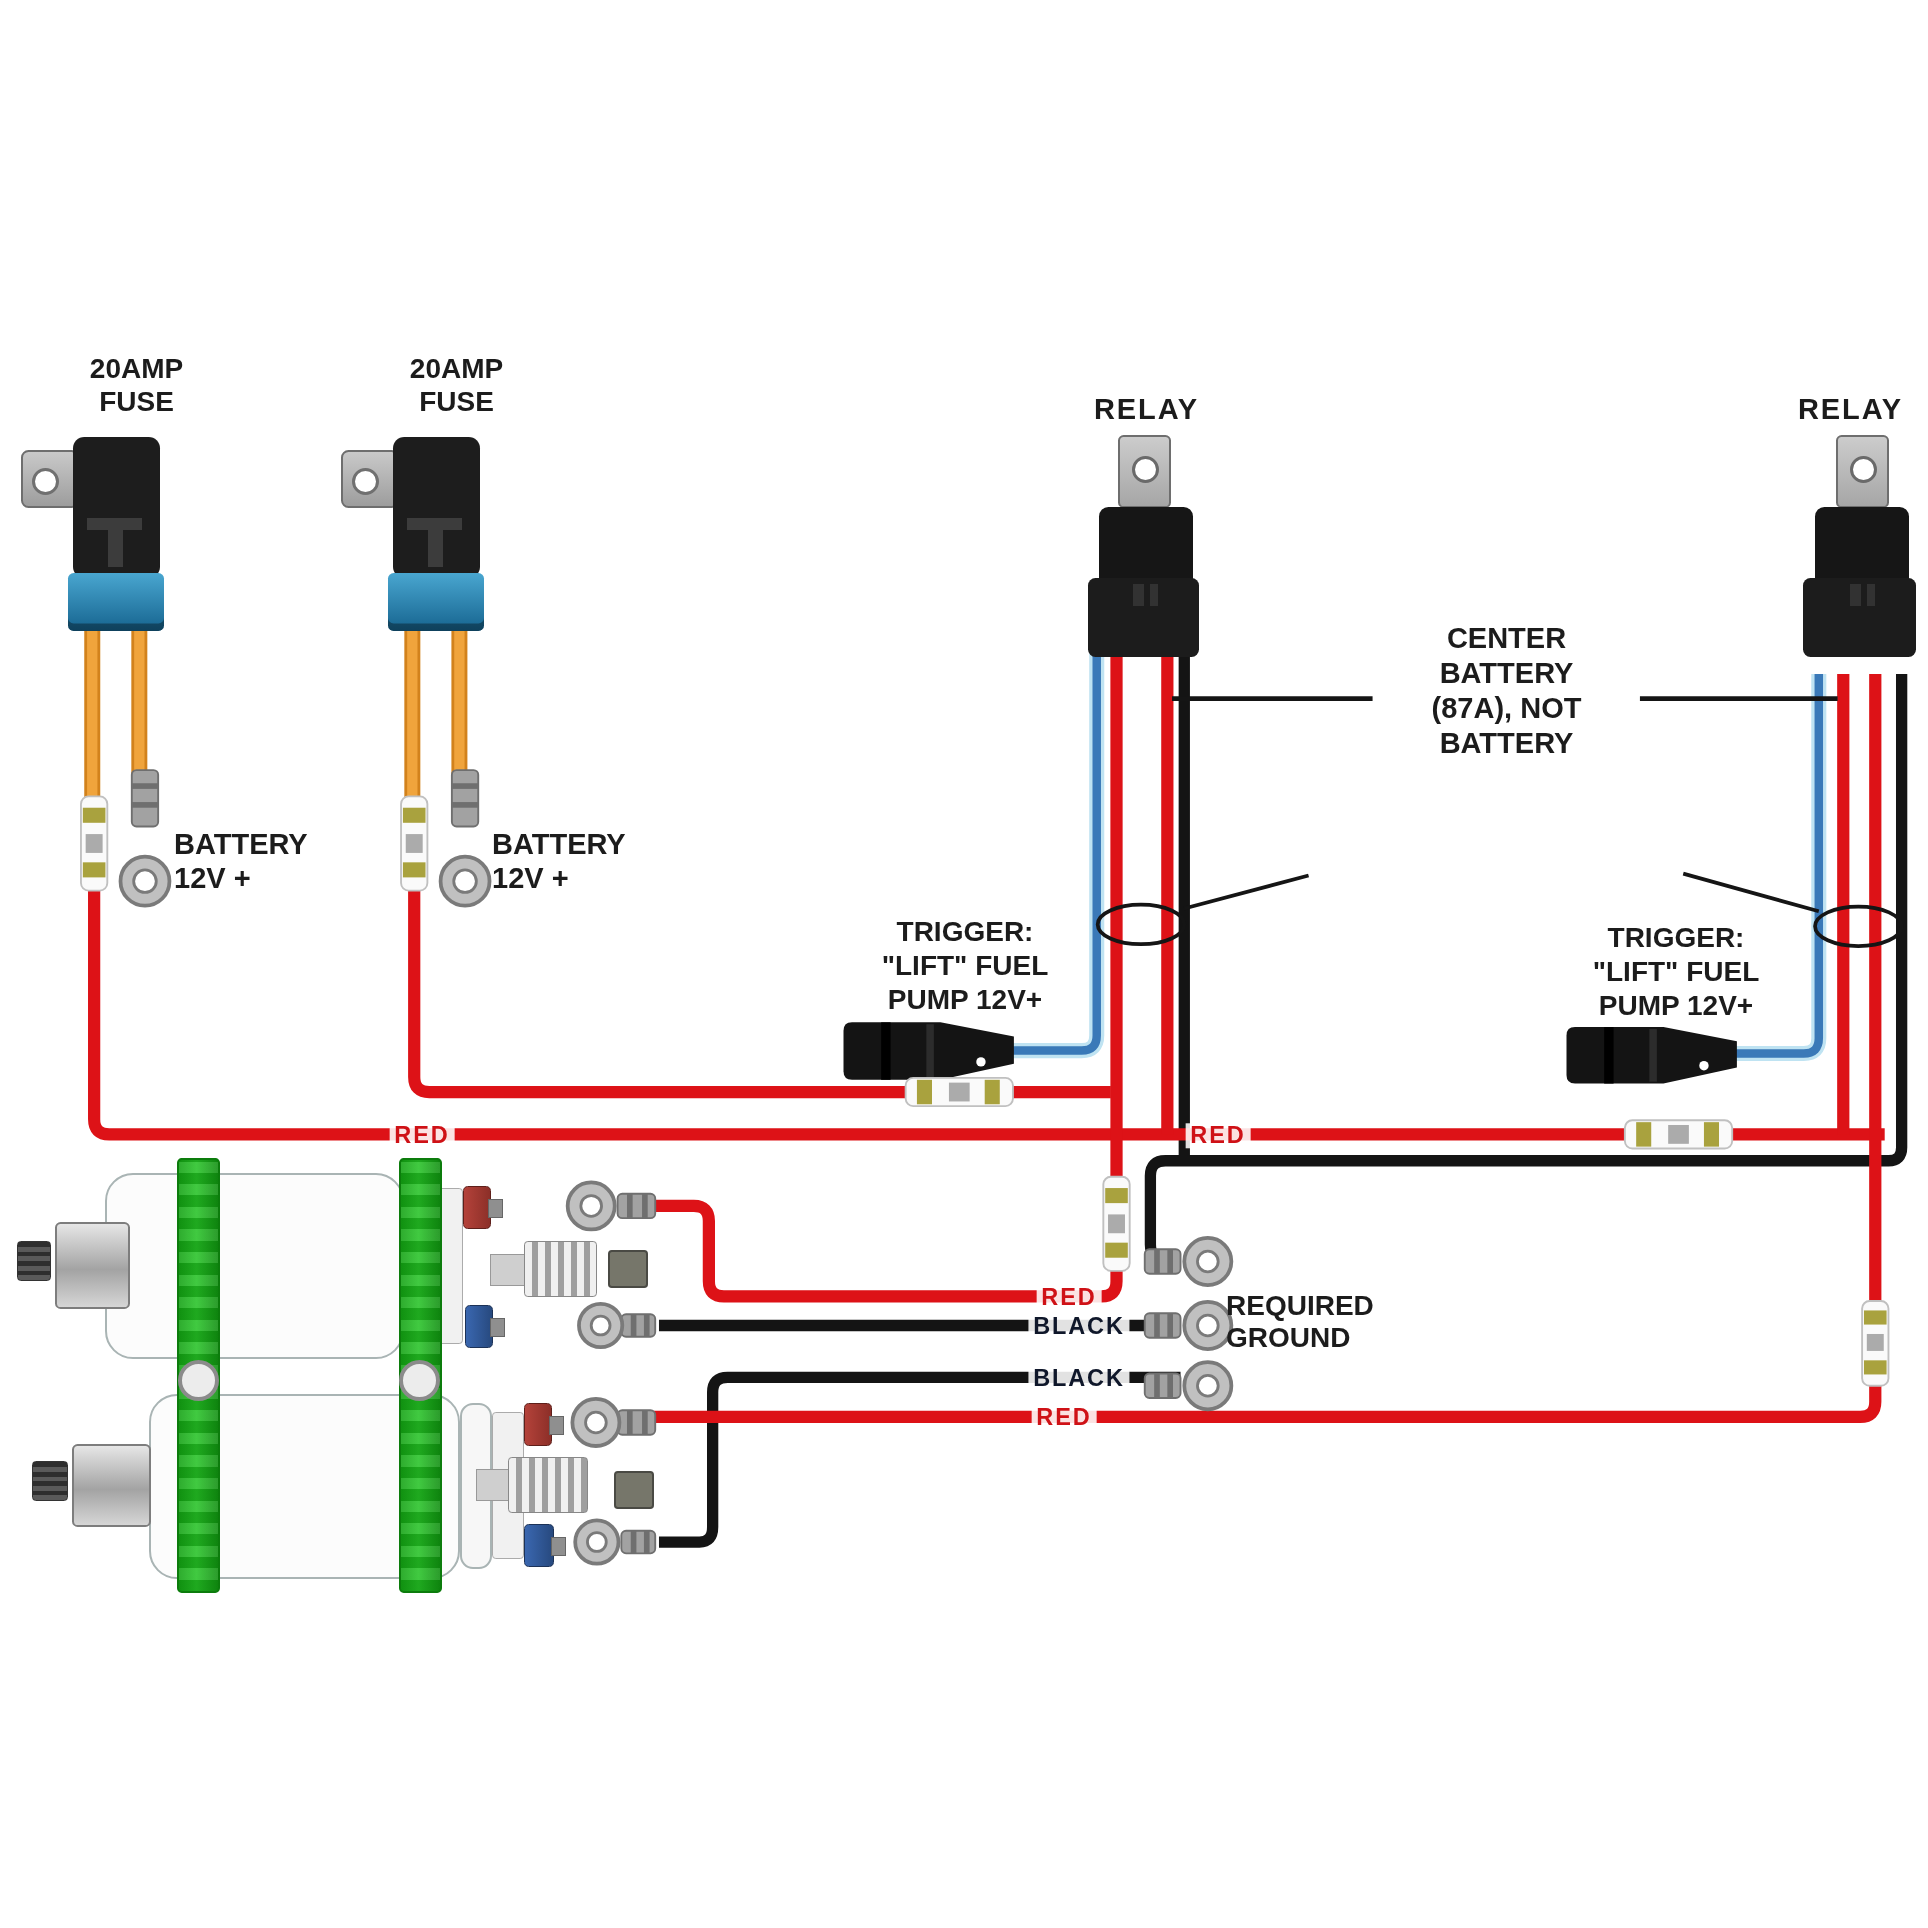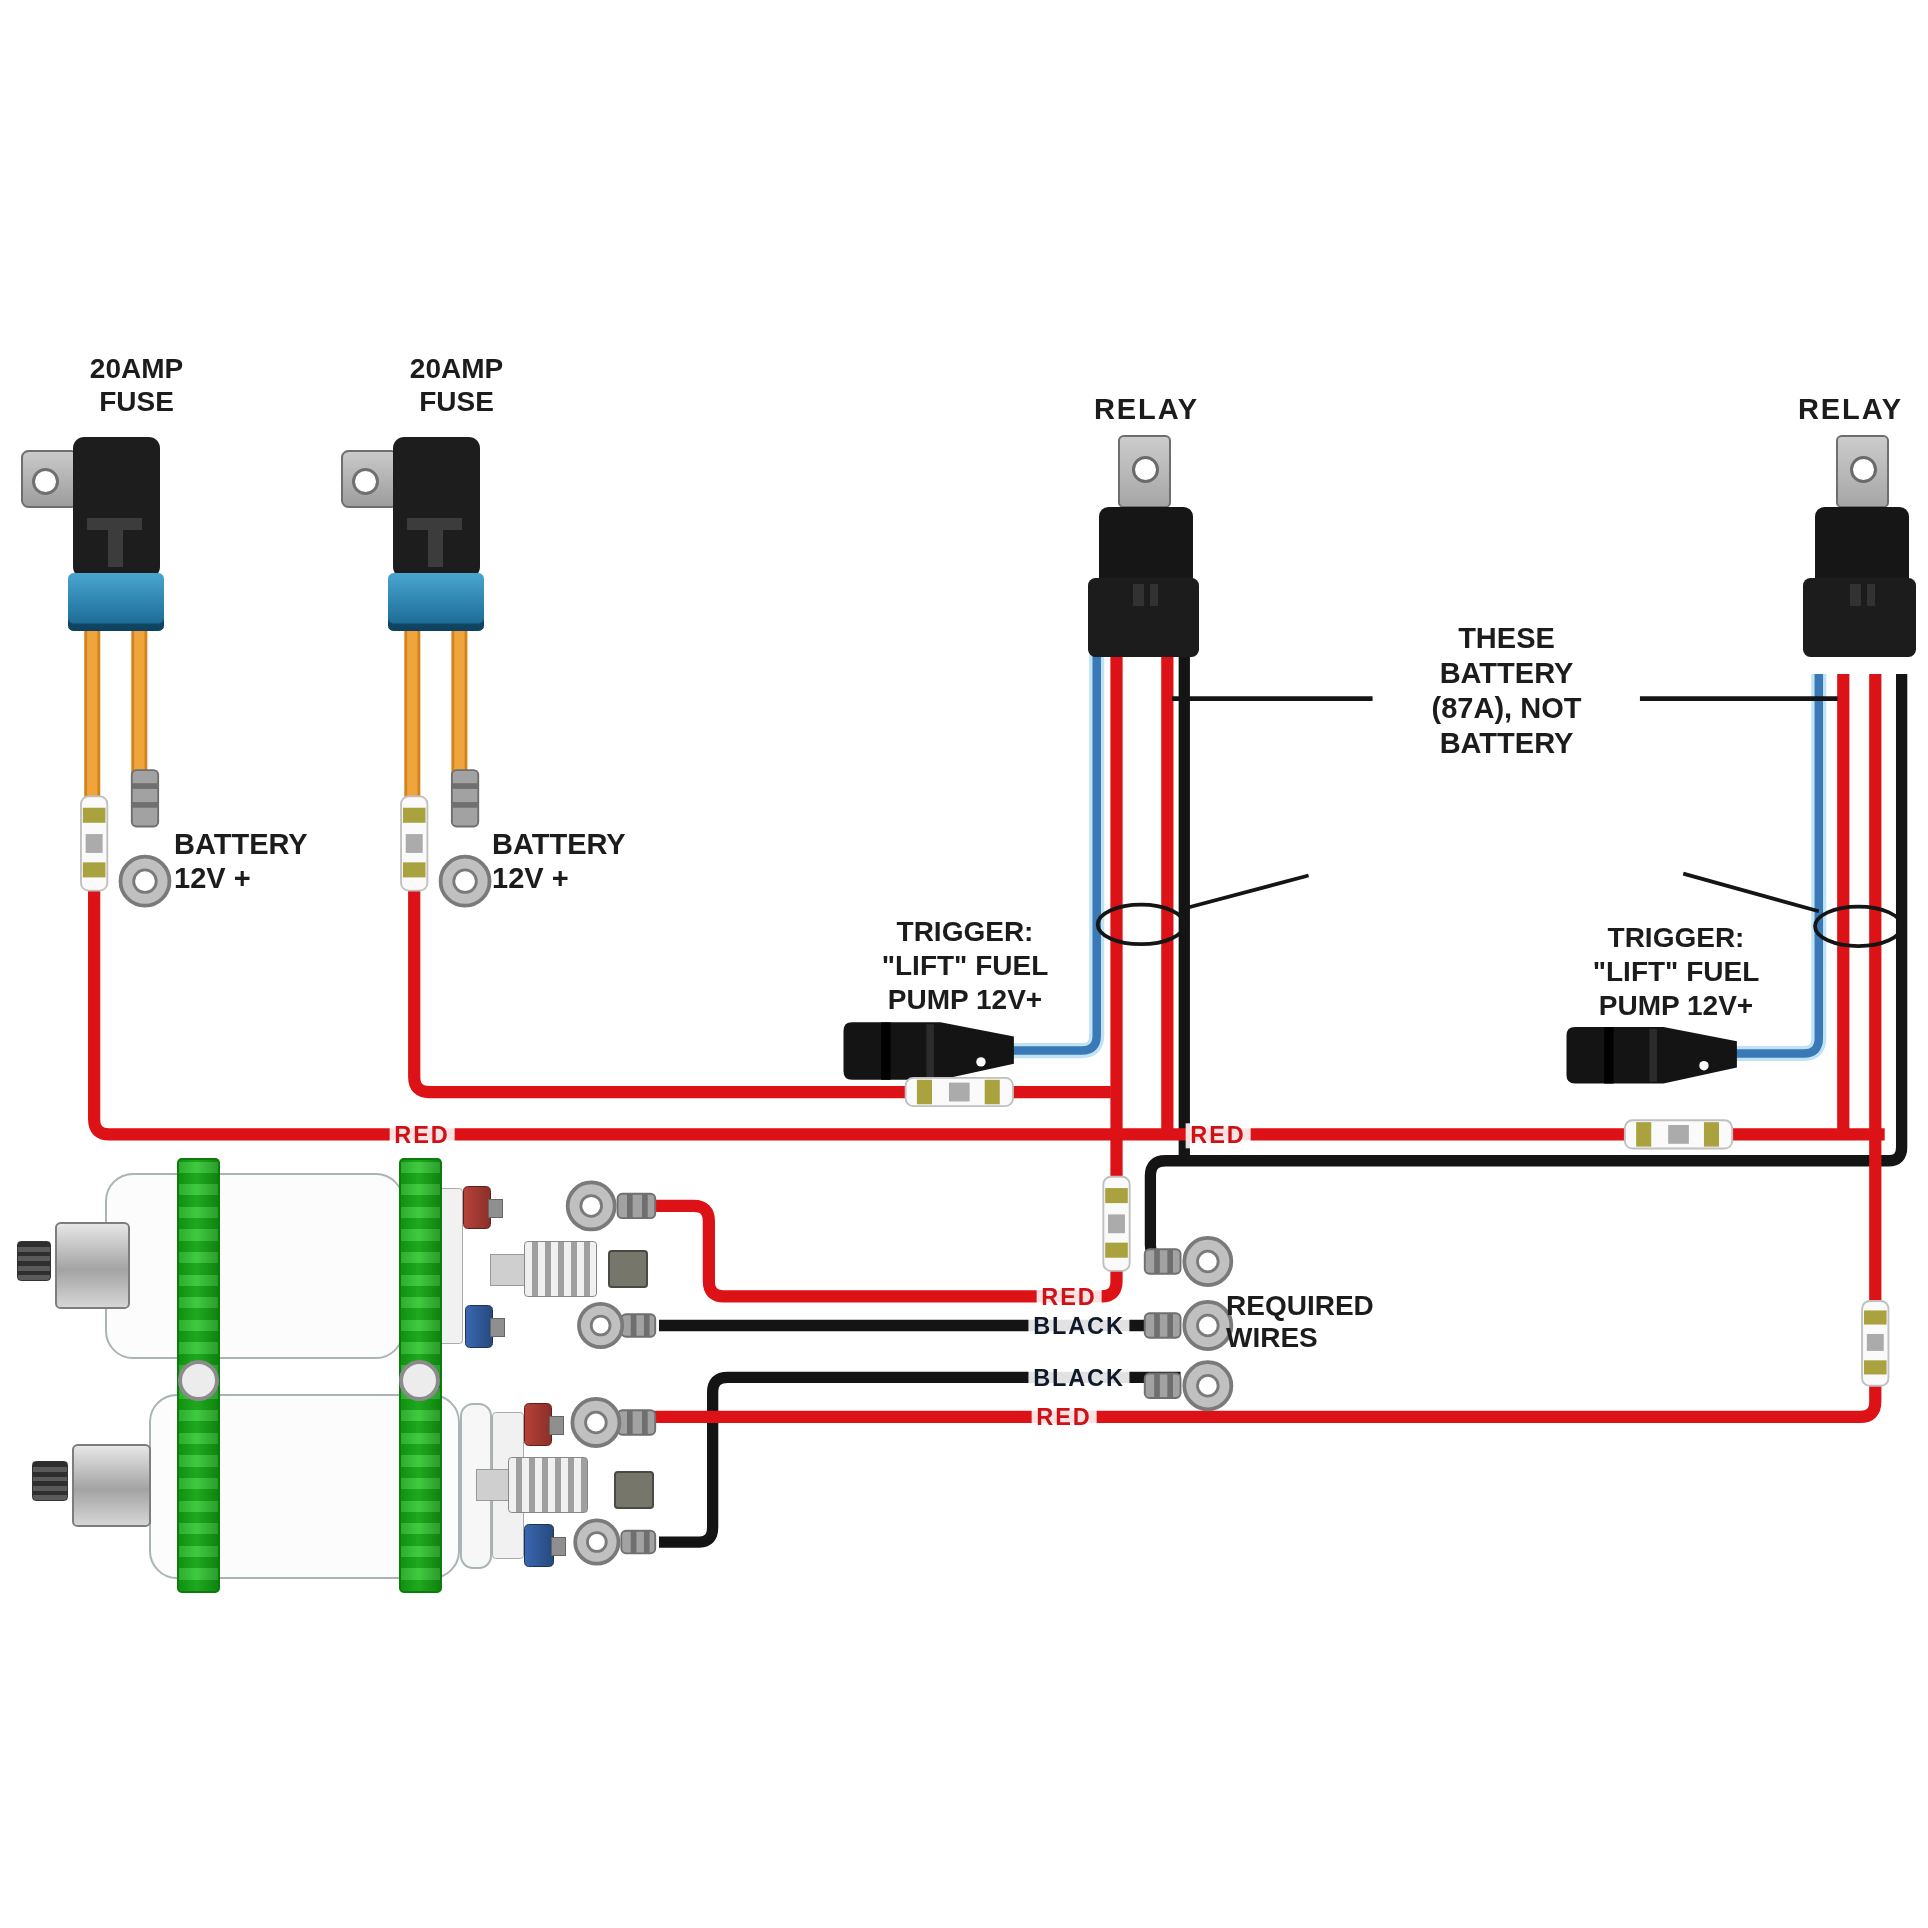--- a/index.html
+++ b/index.html
@@ -329,41 +329,41 @@
   <div class="lbl" style="left:174px;top:827px;font-size:29px;">
     <div>BATTERY</div>
     <div>12V +</div>
   </div>
   <div class="lbl" style="left:492px;top:827px;font-size:29px;">
     <div>BATTERY</div>
     <div>12V +</div>
   </div>
 
   <div class="lbl center" style="left:1351px;top:621px;width:311px;font-size:29px;line-height:35px;">
-    <div>THESE</div>
+    <div>CENTER</div>
     <div>BATTERY</div>
     <div>(87A), NOT</div>
     <div>BATTERY</div>
   </div>
 
 
   <div class="lbl center" style="left:824px;top:915px;width:282px;font-size:28px;line-height:34px;">
     <div>TRIGGER:</div>
     <div>"LIFT" FUEL</div>
     <div>PUMP 12V+</div>
   </div>
   <div class="lbl center" style="left:1535px;top:921px;width:282px;font-size:28px;line-height:34px;">
     <div>TRIGGER:</div>
     <div>"LIFT" FUEL</div>
     <div>PUMP 12V+</div>
   </div>
 
   <div class="lbl" style="left:1226px;top:1290px;font-size:28px;line-height:32px;">
     <div>REQUIRED</div>
-    <div>WIRES</div>
+    <div>GROUND</div>
   </div>
 
   <div class="chip chip-red" style="left:422px;top:1136px;">RED</div>
   <div class="chip chip-red" style="left:1218px;top:1136px;">RED</div>
   <div class="chip chip-red" style="left:1069px;top:1298px;">RED</div>
   <div class="chip chip-black" style="left:1079px;top:1327px;">BLACK</div>
   <div class="chip chip-black" style="left:1079px;top:1379px;">BLACK</div>
   <div class="chip chip-red" style="left:1064px;top:1418px;">RED</div>
 
 </div>

